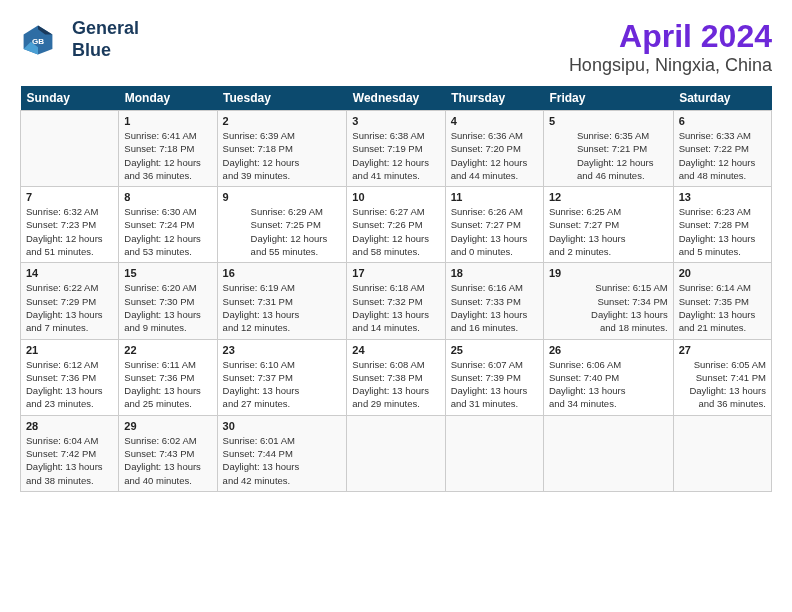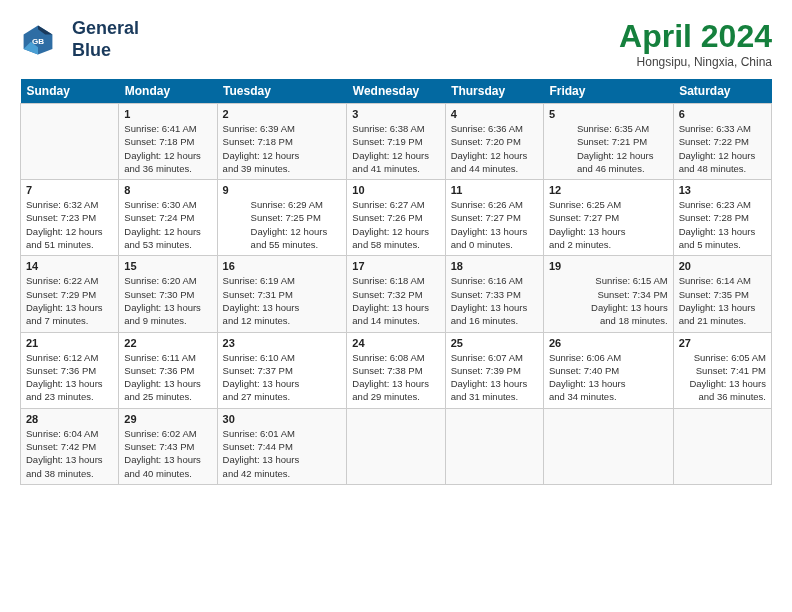--- a/index.html
+++ b/index.html
@@ -34,34 +34,34 @@
     .logo-icon {
       width: 36px;
       height: 36px;
     }
     .title-block {
       text-align: right;
     }
     .main-title {
       font-size: 32px;
       font-weight: bold;
-      color: #15803d;
+      color: #6d28d9;
     }
     .subtitle {
-      font-size: 12px;
+      font-size: 18px;
       color: #444;
       padding-left: 24px;
     }
     table {
       width: 100%;
       border-collapse: collapse;
       font-size: 10px;
     }
     thead tr th {
-      background-color: #0369a1;
+      background-color: #0c4a6e;
       color: #fff;
       text-align: left;
       padding: 5px 6px;
       font-size: 12px;
       font-weight: bold;
     }
     tbody tr td {
       border: 1px solid #ccc;
       vertical-align: top;
       padding: 4px 5px;

